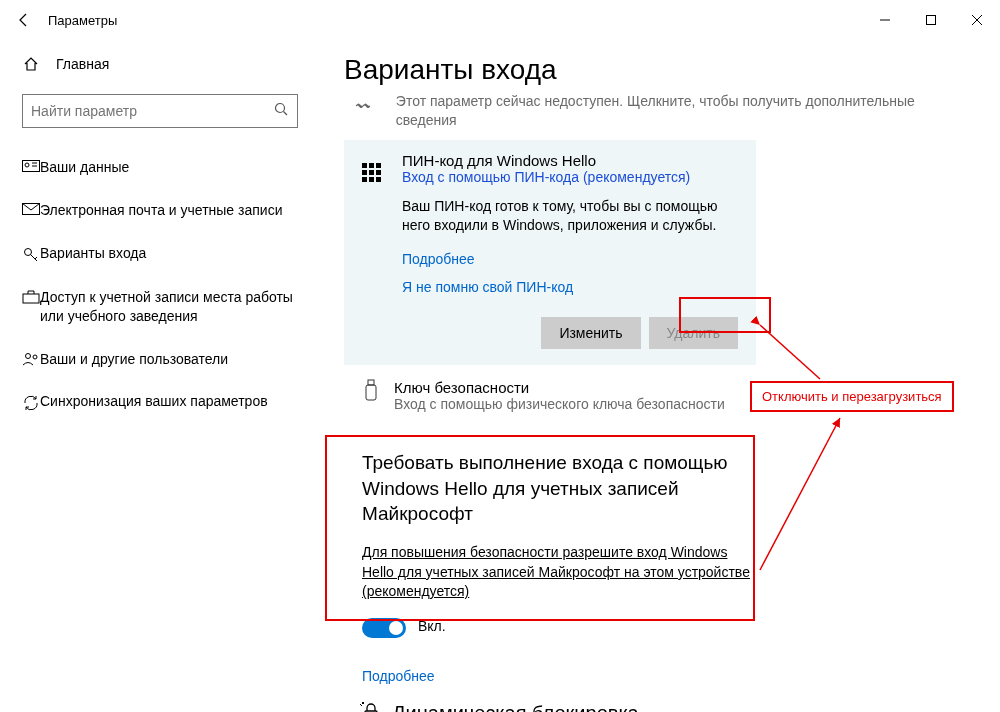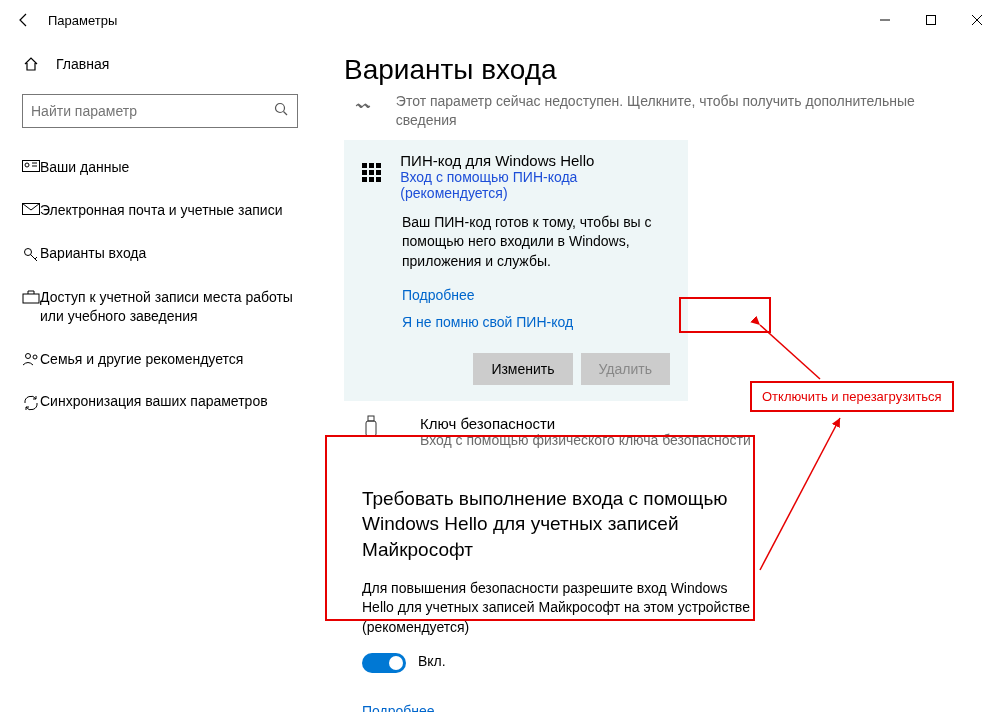--- a/index.html
+++ b/index.html
@@ -98,21 +98,21 @@
     display: flex; gap: 14px;
     margin-bottom: 10px;
     padding-left: 12px;
   }
   .unavailable-row .ic { width: 26px; color: #666; font-size: 14px; padding-top: 2px; }
   .unavailable-row .txt { color: #6b6b6b; font-size: 14px; line-height: 1.35; }
   .pin-card {
     background: #eef6f7;
     padding: 12px 18px 16px 18px;
     margin-bottom: 14px;
-    width: 344px;
+    width: 412px;
   }
   .pin-head {
     display: flex; gap: 14px;
     margin-bottom: 12px;
   }
   .pin-head .ic {
     width: 26px;
     font-size: 18px;
     padding-top: 0;
   }
@@ -132,21 +132,21 @@
   .btn {
     background: #ccc;
     border: none;
     height: 32px;
     padding: 0 18px;
     font-family: inherit;
     font-size: 14px;
   }
   .btn.disabled { color: #888; }
   .key-row {
-    display: flex; gap: 32px;
+    display: flex; gap: 6px;
     padding-left: 18px;
     margin-bottom: 24px;
   }
   .key-row .ic { width: 26px; font-size: 20px; color: #333; }
   .key-row .t1 { font-size: 15px; }
   .key-row .t2 { color: #6b6b6b; font-size: 14px; }
   .require-section {
     padding: 14px 18px 18px 18px;
     margin-bottom: 12px;
     width: 430px;
@@ -154,20 +154,21 @@
   .require-section h2 {
     font-size: 19px;
     font-weight: 400;
     line-height: 1.35;
     margin-bottom: 16px;
   }
   .require-section .desc {
     font-size: 14px;
     line-height: 1.4;
     margin-bottom: 16px;
+    text-decoration: underline;
   }
   .toggle-row { display: flex; align-items: flex-start; gap: 12px; }
   .toggle {
     width: 44px; height: 20px;
     background: #0078d4;
     border-radius: 10px;
     position: relative;
   }
   .toggle::after {
     content: "";
@@ -293,21 +294,21 @@
       <span>Доступ к учетной записи места работы или учебного заведения</span>
     </div>
     <div class="nav-item">
       <span class="icon">
         <svg width="18" height="14" viewBox="0 0 18 14">
             <circle cx="6" cy="4" r="2.5" stroke="#000" fill="none"></circle>
             <circle cx="13" cy="5" r="2" stroke="#000" fill="none"></circle>
             <path d="M1 13 Q6 8 11 13" stroke="#000" fill="none"></path>
           </svg>
       </span>
-      <span>Семья и другие рекомендуется</span>
+      <span>Ваши и другие пользователи</span>
     </div>
     <div class="nav-item">
       <span class="icon">
         <svg width="18" height="18" viewBox="0 0 18 18">
             <path d="M3 9 A6 6 0 0 1 14 5 M15 9 A6 6 0 0 1 4 13" stroke="#000" fill="none"></path>
             <path d="M14 2 V5 H11 M4 16 V13 H7" stroke="#000" fill="none"></path>
           </svg>
       </span>
       <span>Синхронизация ваших параметров</span>
     </div>

